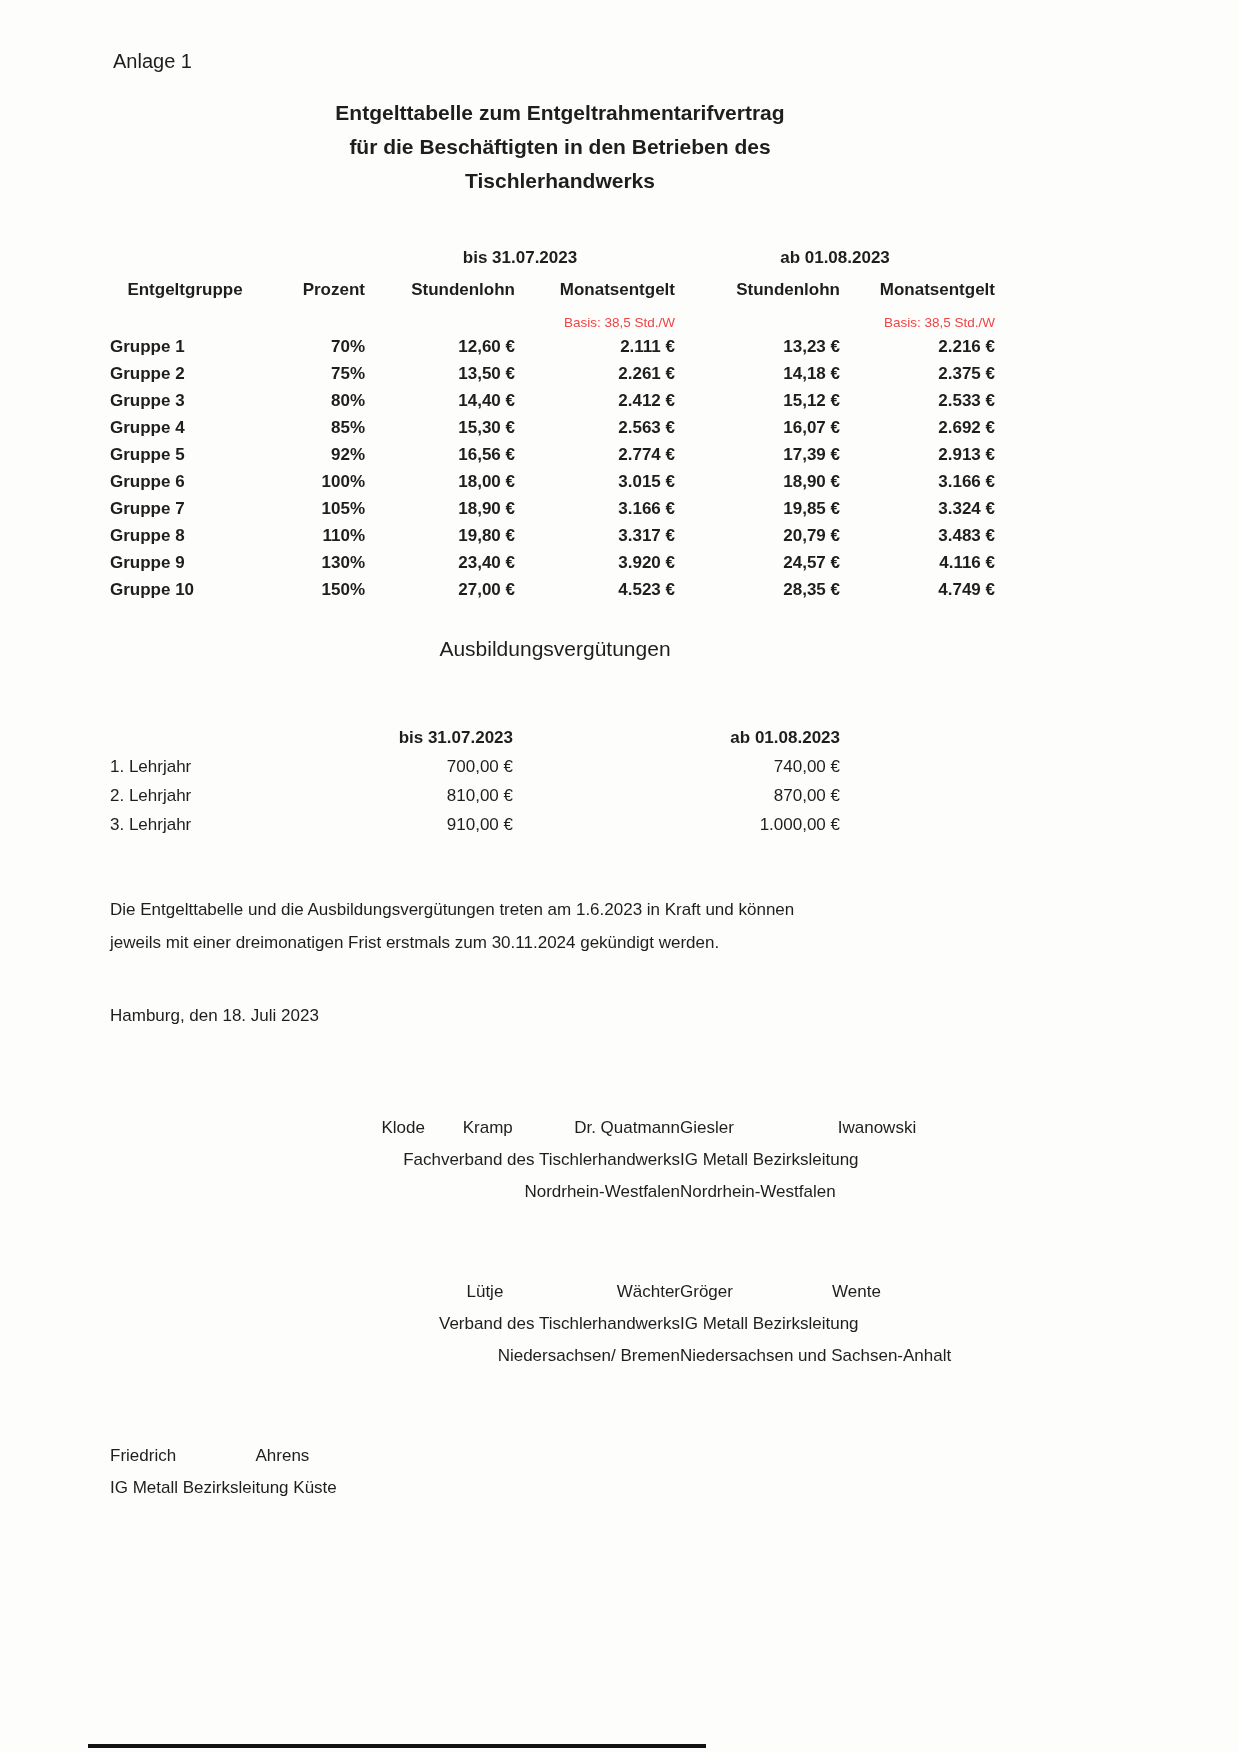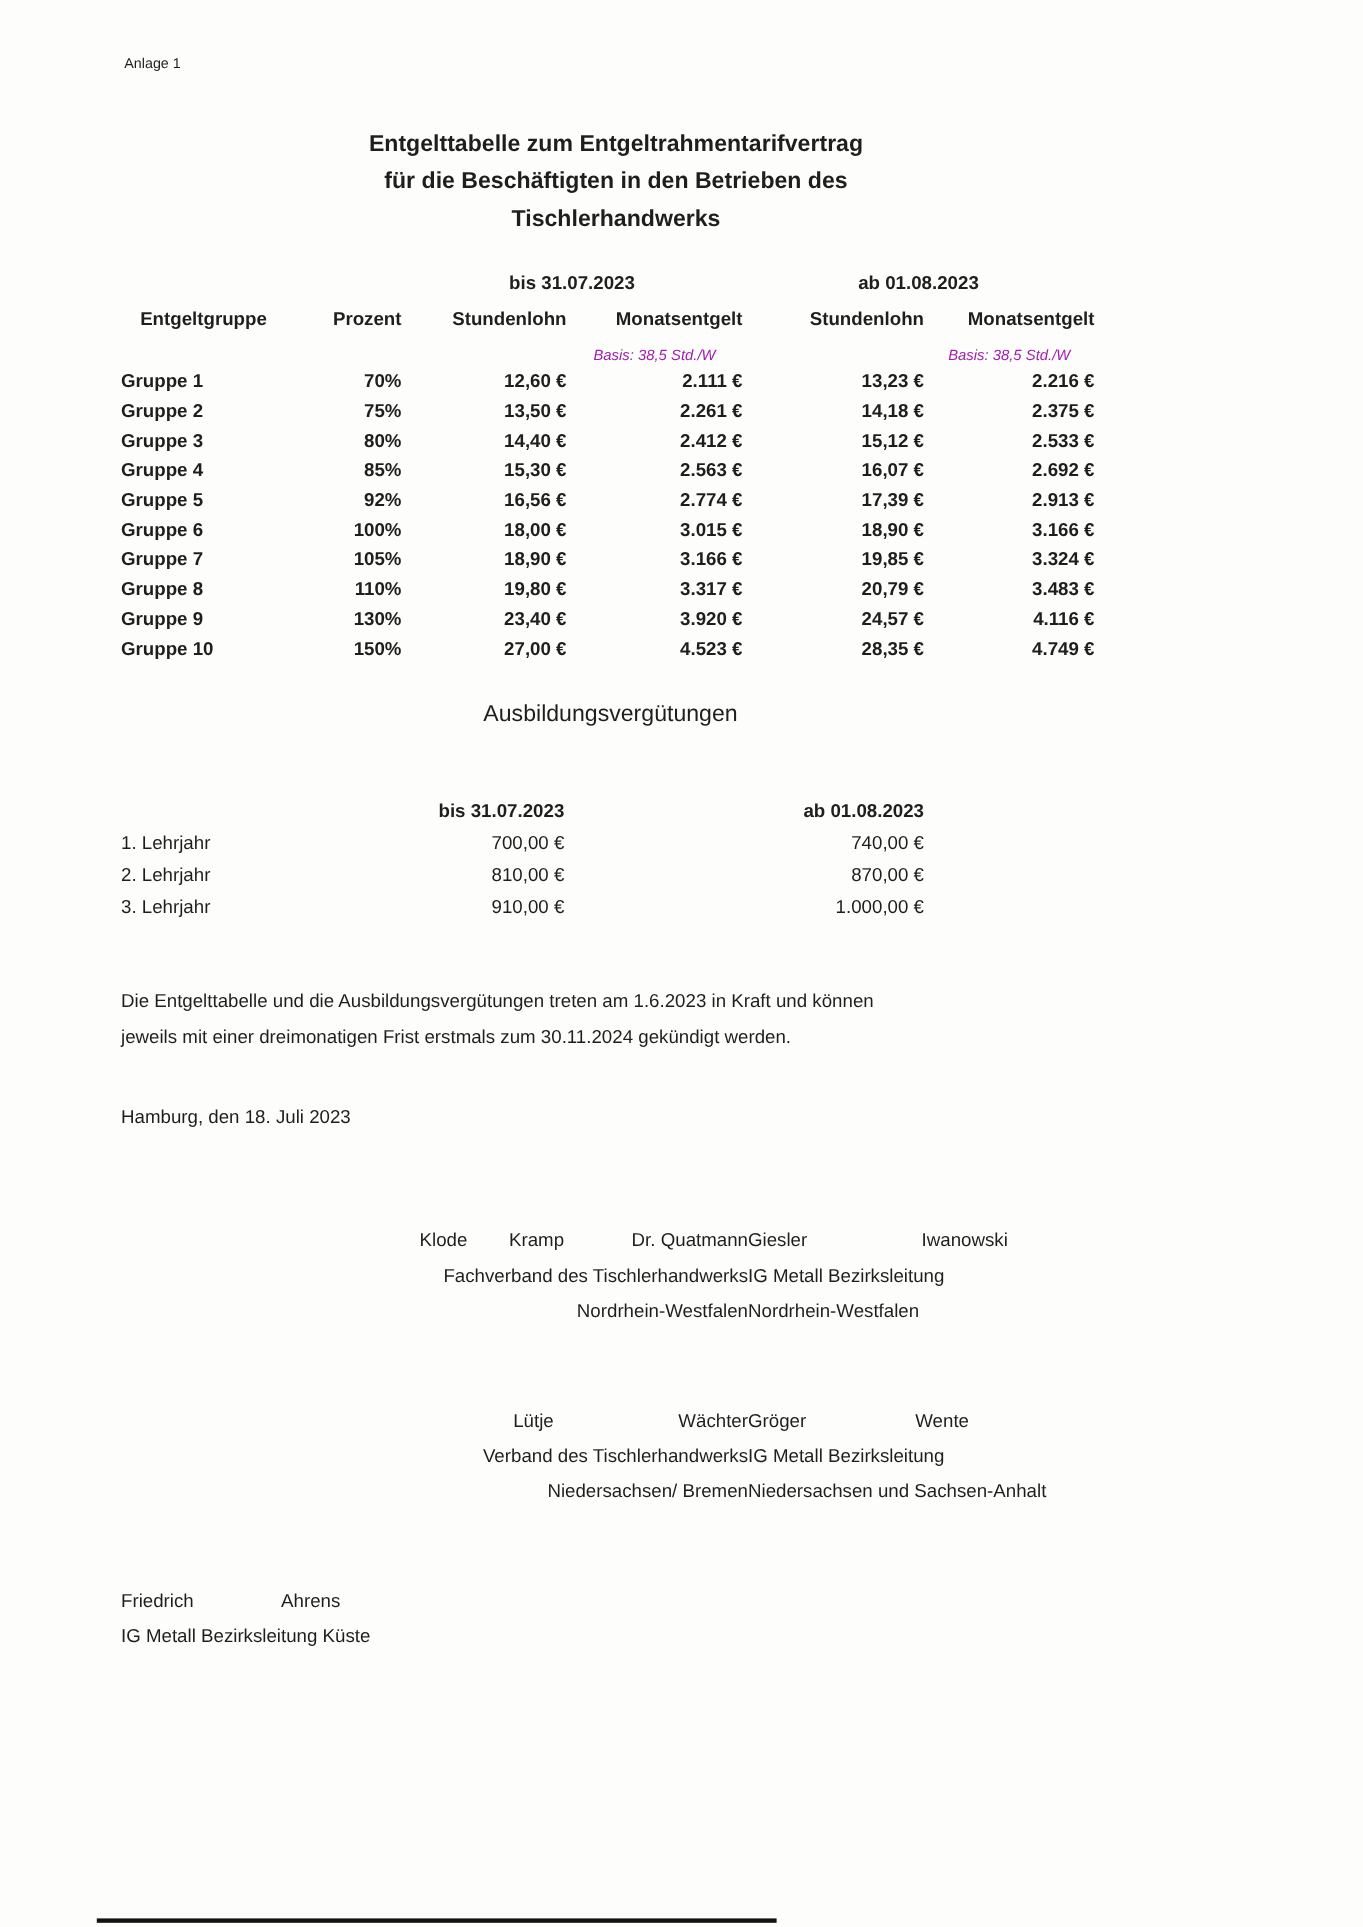--- a/index.html
+++ b/index.html
@@ -6,35 +6,35 @@
   html,body { width:1239px; height:1752px; }
   body {
     background:#fdfdfc;
     font-family:"Liberation Sans", sans-serif;
     color:#1e1e1e;
     position:relative;
     overflow:hidden;
   }
   .page { position:absolute; inset:0; }
 
-  .anlage { position:absolute; top:50px; left:113px; font-size:13px; }
+  .anlage { position:absolute; top:50px; left:113px; font-size:20px; }
 
   .title-block {
-    position:absolute; top:114px; left:110px; width:900px;
+    position:absolute; top:96px; left:110px; width:900px;
     text-align:center; font-weight:bold; font-size:21px; line-height:34px;
   }
 
   table { border-collapse:collapse; table-layout:fixed; }
   td, th { padding:0; font-weight:normal; vertical-align:bottom; }
 
   .wage-table { position:absolute; top:236px; left:110px; font-size:17px; }
   .wage-table .period-row td { font-weight:bold; text-align:center; height:32px; }
   .wage-table .cols-row th { font-weight:bold; height:32px; }
   .wage-table .cols-row th.left { text-align:center; }
-  .wage-table .basis-row td { height:30px; font-style:italic; font-size:13.5px; color:#a21caf;text-align:center; }
+  .wage-table .basis-row td { height:30px; font-size:13.5px; color:#ef4444; }
   .wage-table tbody td { height:27px;font-weight:bold; }
   .num { text-align:right; }
 
   .training-title {
     position:absolute; top:637px; left:110px; width:890px;
     text-align:center; font-weight:normal; font-size:21px;
   }
   .training-table { position:absolute; top:712px; left:110px; font-size:17px; }
   .training-table .period-row td { font-weight:bold; height:36px; }
   .training-table tbody td { height:29px; }

